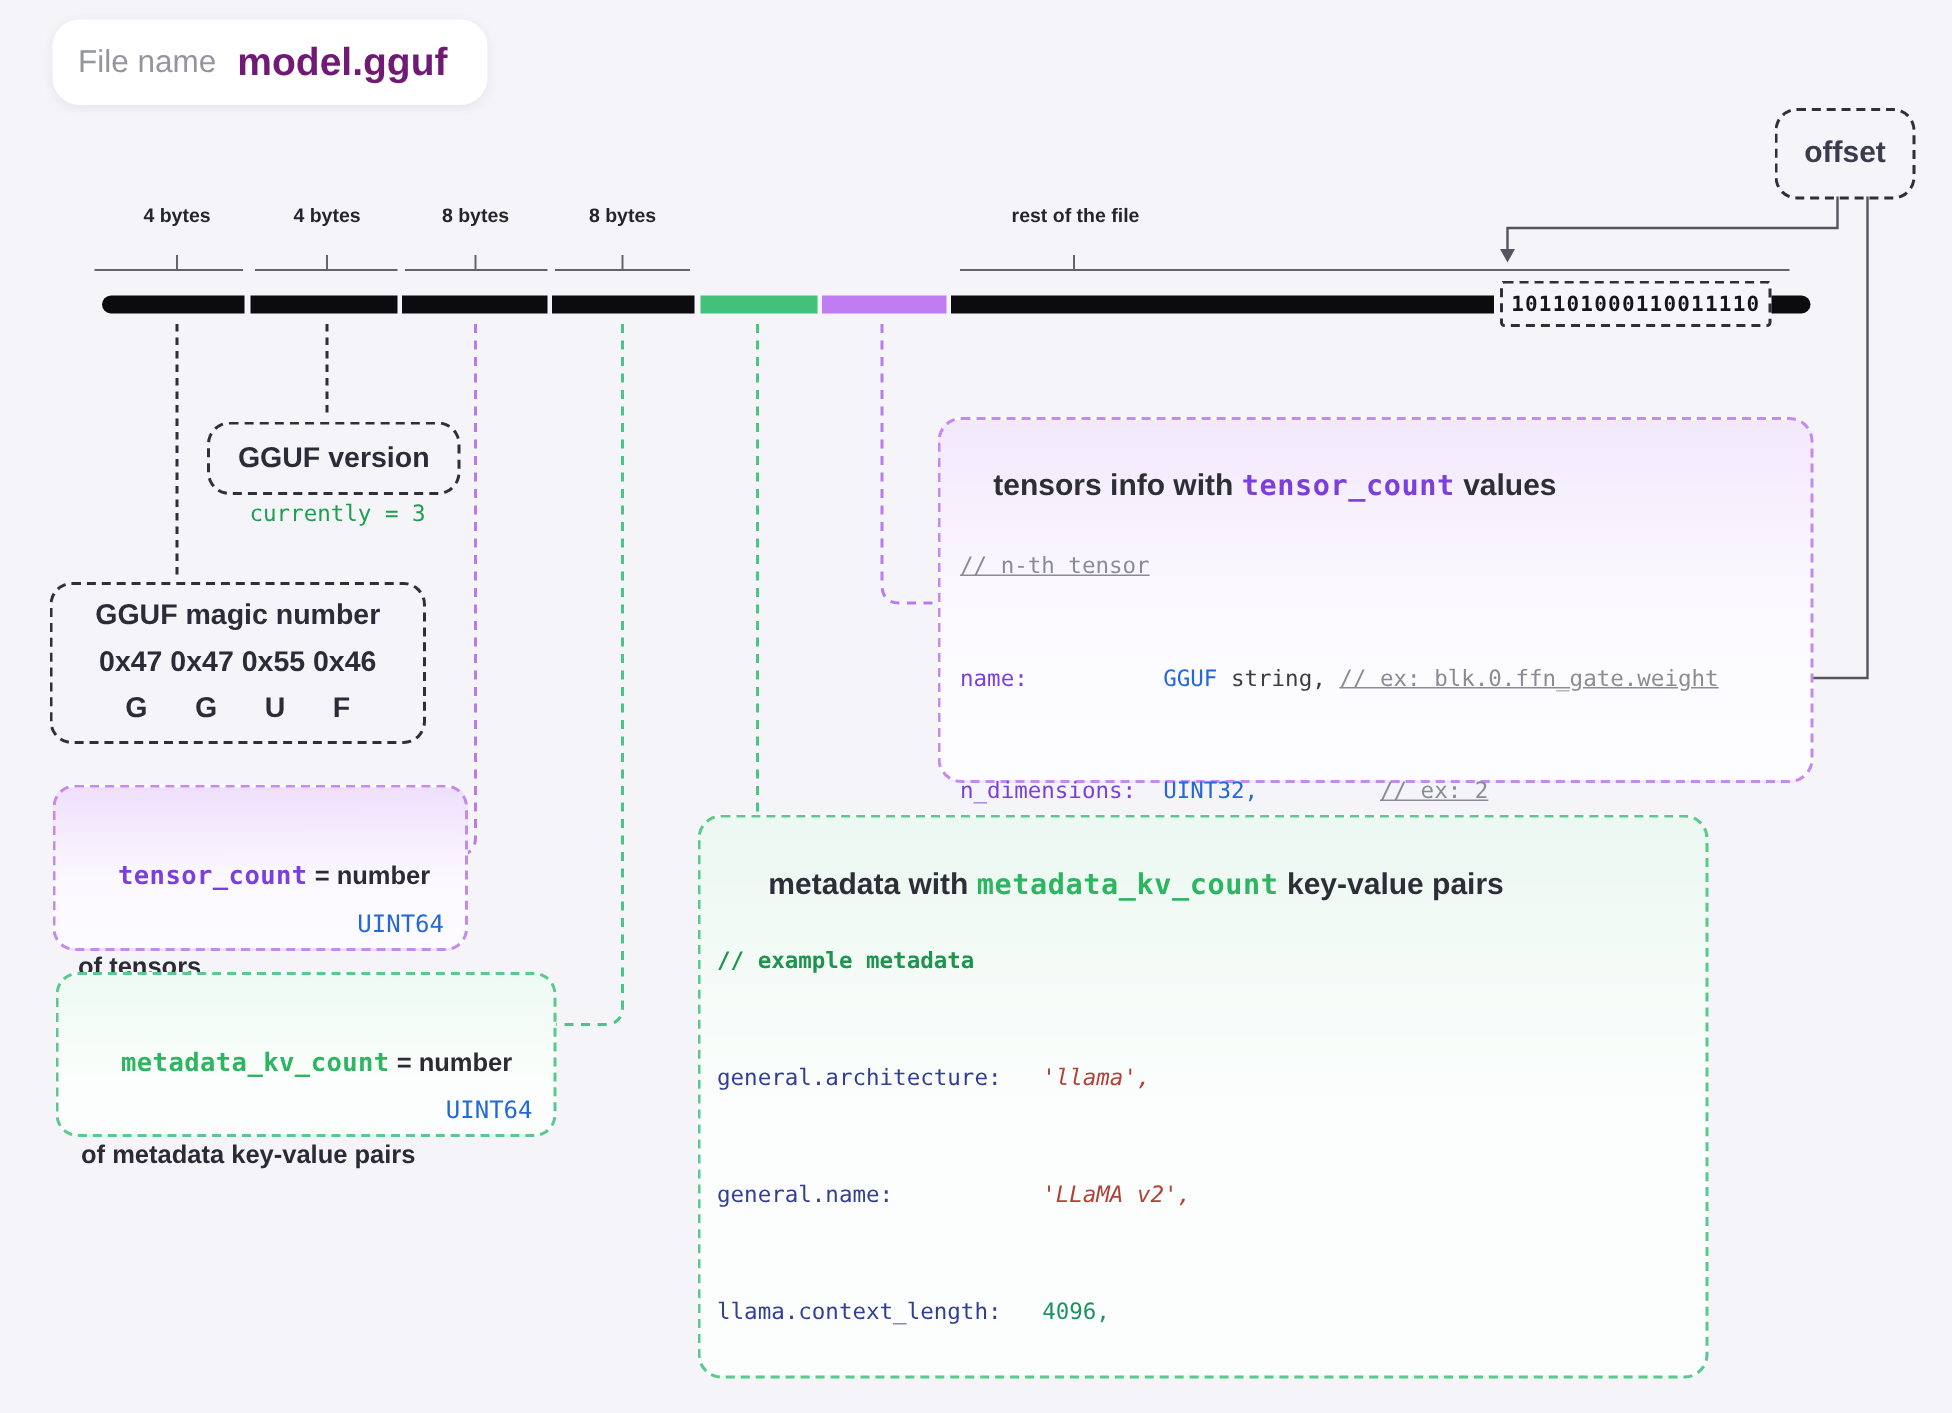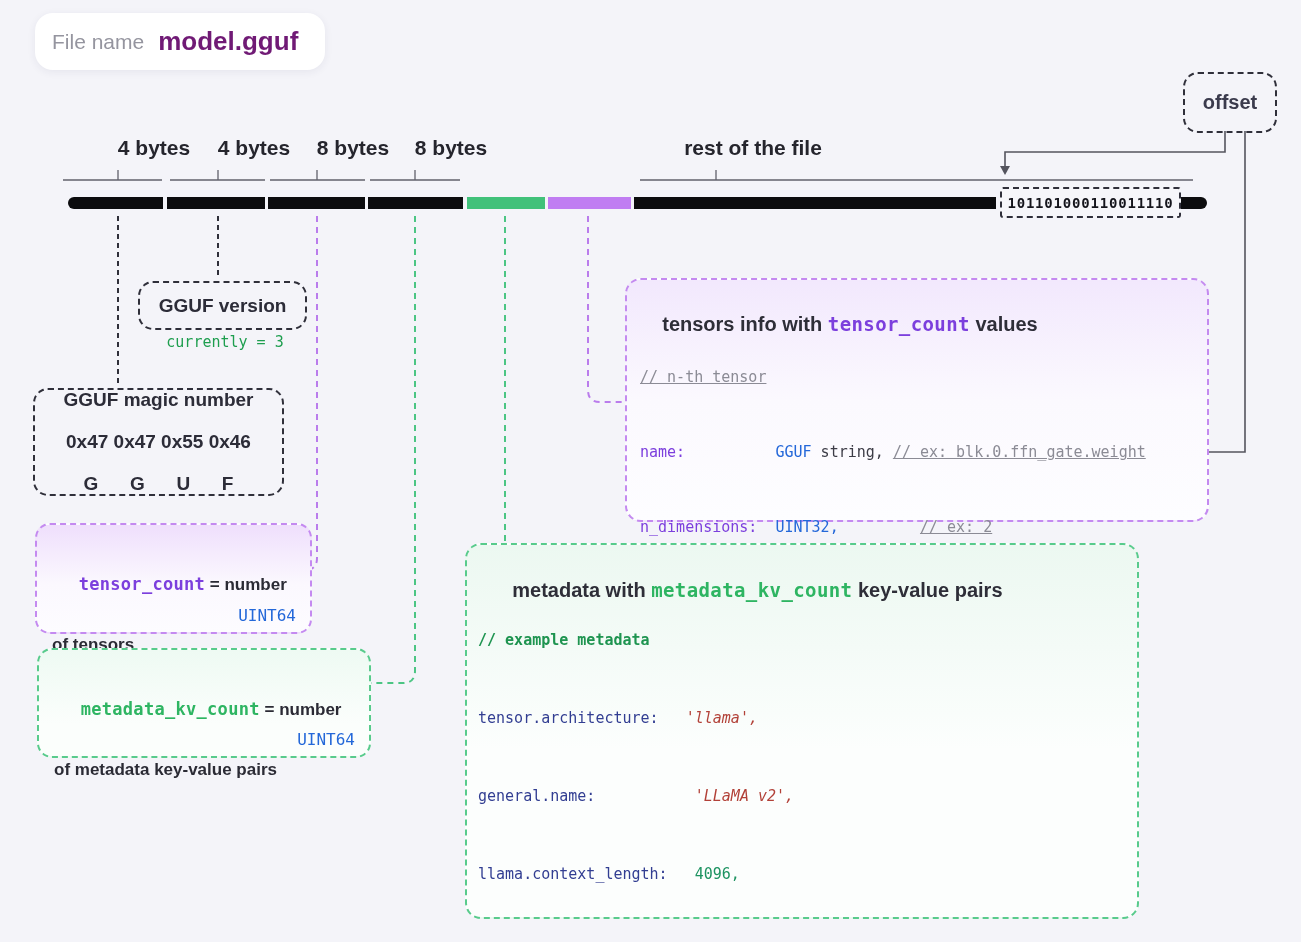--- a/index.html
+++ b/index.html
@@ -5,36 +5,36 @@
   html,body{margin:0;padding:0;background:#f4f4f9;}
   .canvas{position:relative;width:1301px;height:942px;background:#f4f4f9;overflow:hidden;
           font-family:"Liberation Sans",sans-serif;color:#22222b;}
   .abs{position:absolute;}
   
   .chip{left:35px;top:13px;width:273px;height:57px;background:#ffffff;border-radius:18px;
         box-shadow:0 2px 8px rgba(40,40,80,.07);display:flex;align-items:center;padding-left:17px;gap:14px;}
   .chip .lbl{color:#95959f;font-size:21px;}
   .chip .val{color:#701a75;font-size:26px;font-weight:bold;}
   
-  .blab{transform:translateX(-50%);font-weight:bold;font-size:21px;white-space:nowrap;color:#25252d;top:136px;margin-left:36px;}
+  .blab{transform:translateX(-50%);font-weight:bold;font-size:13px;white-space:nowrap;color:#25252d;top:136px;}
   
   .seg{top:197px;height:12px;background:#0c0c0e;}
   .seg.green{background:#41c17a;}
   .seg.purple{background:#c07df2;}
   .rl{border-radius:6px 0 0 6px;}
   .rr{border-radius:0 6px 6px 0;}
   .binbox{left:1000px;top:187px;width:177px;height:27px;border:2px dashed #2f2f3a;border-radius:3px;
           background:#f6f6fa;display:flex;align-items:center;justify-content:center;
           font-family:"DejaVu Sans Mono",monospace;font-weight:bold;font-size:14px;letter-spacing:.8px;color:#15151c;}
   
   .tagbox{border:2px dashed #2f2f3a;border-radius:15px;display:flex;align-items:center;justify-content:center;
           font-weight:bold;color:#2c2c38;background:transparent;}
   .offset-box{left:1183px;top:72px;width:90px;height:57px;font-size:20px;color:#3b3b4d;}
   .version-box{left:138px;top:281px;width:165px;height:45px;font-size:19px;}
-  .magic-box{left:33px;top:388px;width:247px;height:104px;flex-direction:column;gap:20px;font-size:19px;}
+  .magic-box{left:33px;top:388px;width:247px;height:104px;flex-direction:column;gap:9px;font-size:19px;}
   .magic-box div{white-space:pre;}
   .currently{left:160px;top:333px;width:130px;text-align:center;font-family:"DejaVu Sans Mono",monospace;
              font-size:15px;color:#1e9e4f;white-space:pre;}
   
   .countbox{border-radius:15px;padding:14px 0 0 15px;}
   .tc-box{left:35px;top:523px;width:258px;height:93px;border:2px dashed #c48af0;
           background:linear-gradient(180deg,#efdffc 0%,#fbf8fe 55%,#fdfcff 100%);}
   .kv-box{left:37px;top:648px;width:315px;height:92px;border:2px dashed #58cb8c;
           background:linear-gradient(180deg,#eefaf3 0%,#fbfefc 70%);}
   .countbox .row{line-height:30px;white-space:pre;}
@@ -166,21 +166,21 @@
     <div class="cm">// (n+1)-th tensor</div>
     <div class="rdots">...</div>
   </div>
 
   <div class="abs bigbox meta-box"></div>
   <div class="abs boxtitle" style="left:490px;top:556px">
     <span>metadata with </span><span class="mono t-green">metadata_kv_count</span><span> key-value pairs</span>
   </div>
   <div class="abs code mcode">
     <div class="gcm">// example metadata</div>
-    <div><span class="nv">tensor.architecture:   </span><span class="st">'llama',</span></div>
+    <div><span class="nv">general.architecture:   </span><span class="st">'llama',</span></div>
     <div><span class="nv">general.name:           </span><span class="st">'LLaMA v2',</span></div>
     <div><span class="nv">llama.context_length:   </span><span class="nm">4096,</span></div>
     <div class="cm">... ,</div>
     
     
     
     
     
     
     

